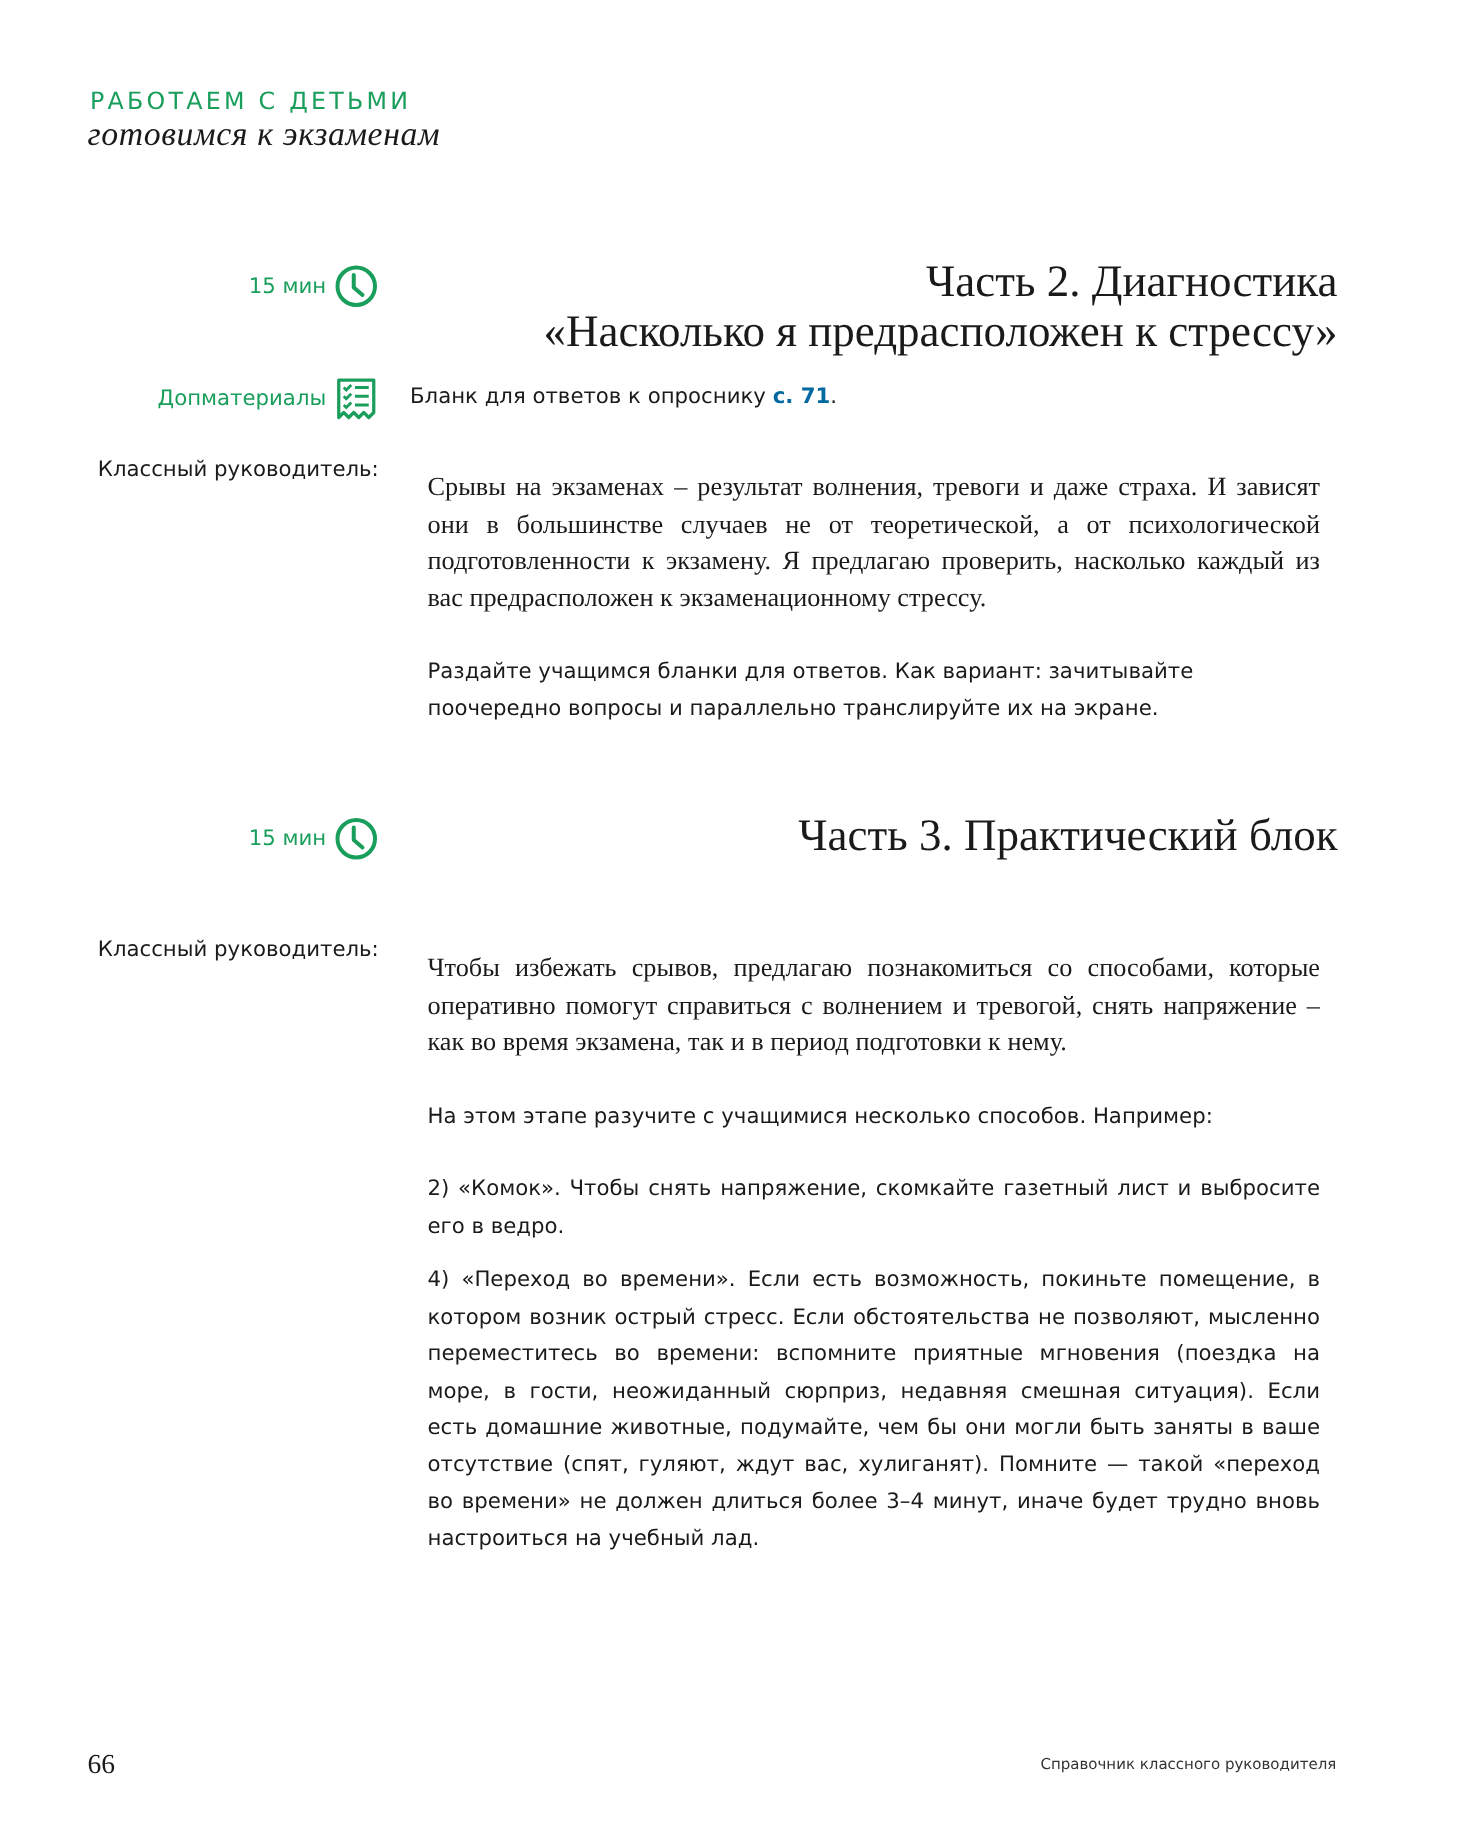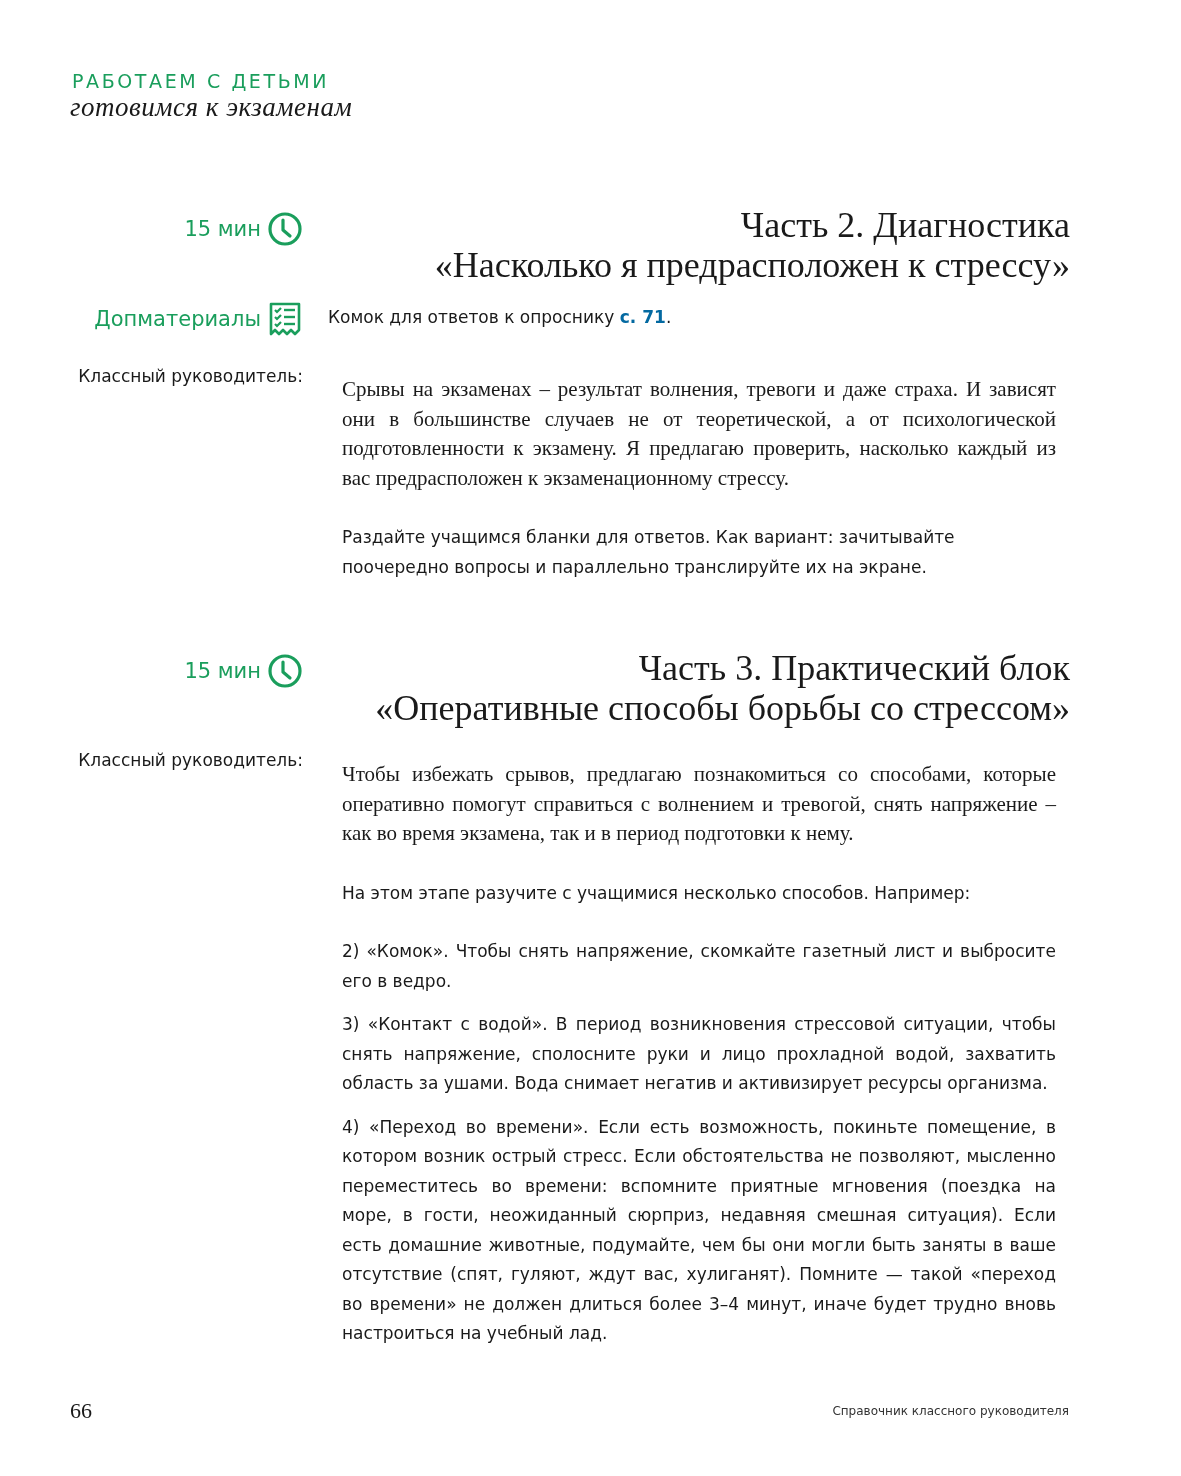--- a/index.html
+++ b/index.html
@@ -5,21 +5,21 @@
     html, body { margin: 0; padding: 0; background: #ffffff; }
     body { width: 1181px; height: 1476px; position: relative; overflow: hidden; color: #1a1a1a; }
     .sans { font-family: "DejaVu Sans", "Liberation Sans", sans-serif; }
     .serif { font-family: "Liberation Serif", "DejaVu Serif", serif; }
     .green { color: #0369a1; }
 
     .header-kicker { position: absolute; left: 72px; top: 70px; font-size: 19px; letter-spacing: 2.6px; color: #1a9e5c; }
     .header-subtitle { position: absolute; left: 70px; top: 92px; font-size: 27px; font-style: italic; letter-spacing: 0.5px; color: #1a1a1a; }
 
     .side { position: absolute; right: 878px; display: flex; align-items: center; justify-content: flex-end; gap: 6px; white-space: nowrap; }
-    .side-time { font-size: 21px; color: #1a9e5c; }
+    .side-time { font-size: 17px; color: #1a9e5c; }
     .side-label { font-size: 17px; color: #1a1a1a; }
 
     .section-title { position: absolute; left: 330px; width: 740px; text-align: right; font-size: 36px; line-height: 40px; color: #1a1a1a; }
 
     .body-serif { position: absolute; left: 328px; width: 742px; font-size: 21px; line-height: 29.5px; text-align: justify; color: #1a1a1a; }
     .body-sans { position: absolute; left: 328px; width: 742px; font-size: 17px; line-height: 29.5px; color: #1a1a1a; }
     .body-sans p, .body-serif p { margin: 14px; }
     .list-item { margin: 0; text-align: justify; }
 
     .footer-page { position: absolute; left: 70px; top: 1398px; font-size: 22px; }
@@ -55,21 +55,21 @@
       <path d="M8 9 L10 11 L14 7" fill="none" stroke="#1a9e5c" stroke-width="2.2"></path>
       <path d="M8 16 L10 18 L14 14" fill="none" stroke="#1a9e5c" stroke-width="2.2"></path>
       <path d="M8 23 L10 25 L14 21" fill="none" stroke="#1a9e5c" stroke-width="2.2"></path>
       <line x1="17" y1="9" x2="28" y2="9" stroke="#1a9e5c" stroke-width="2.4"></line>
       <line x1="17" y1="16" x2="28" y2="16" stroke="#1a9e5c" stroke-width="2.4"></line>
       <line x1="17" y1="23" x2="28" y2="23" stroke="#1a9e5c" stroke-width="2.4"></line>
     </svg>
   </span>
 </div>
 <div class="body-sans sans" style="top:303px;">
-  <span>Комок для ответов к опроснику </span><a class="green" style="font-weight:bold;text-decoration:none;">с. 71</a><span>.</span>
+  <span>Бланк для ответов к опроснику </span><a class="green" style="font-weight:bold;text-decoration:none;">с. 71</a><span>.</span>
 </div>
 
 <div class="side" style="top:366px;">
   <span class="side-label sans">Классный руководитель:</span>
 </div>
 <div class="body-serif serif" style="top:361px;">
   <p>Срывы на экзаменах – результат волнения, тревоги и даже страха. И зависят они в большинстве случаев не от теоретической, а от психологической подготовленности к экзамену. Я предлагаю проверить, насколько каждый из вас предрасположен к экзаменационному стрессу.</p>
 </div>
 
 <div class="body-sans sans" style="top:509px;">
@@ -80,34 +80,32 @@
   <span class="side-time sans">15 мин</span>
   <span>
     <svg width="36" height="36" viewBox="0 0 36 36">
         <circle cx="18" cy="18" r="15" fill="none" stroke="#1a9e5c" stroke-width="3.2"></circle>
         <path d="M16 9 L16 19 L23 25" fill="none" stroke="#1a9e5c" stroke-width="3.2" stroke-linecap="round" stroke-linejoin="round"></path>
       </svg>
   </span>
 </div>
 <div class="section-title serif" style="top:648px;">
   <div>Часть 3. Практический блок</div>
-  <div>«Оперативные способы борьбы со стрессом»</div>
 </div>
 
 <div class="side" style="top:750px;">
   <span class="side-label sans">Классный руководитель:</span>
 </div>
 <div class="body-serif serif" style="top:746px;">
   <p>Чтобы избежать срывов, предлагаю познакомиться со способами, которые оперативно помогут справиться с волнением и тревогой, снять напряжение – как во время экзамена, так и в период подготовки к нему.</p>
 </div>
 
 <div class="body-sans sans" style="top:865px;">
   <p>На этом этапе разучите с учащимися несколько способов. Например:</p>
 </div>
 
 <div class="body-sans sans" style="top:923px;">
   <p class="list-item">2) «Комок». Чтобы снять напряжение, скомкайте газетный лист и выбросите его в ведро.</p>
-  <p class="list-item">3) «Контакт с водой». В период возникновения стрессовой ситуации, чтобы снять напряжение, сполосните руки и лицо прохладной водой, захватить область за ушами. Вода снимает негатив и активизирует ресурсы организма.</p>
   <p class="list-item">4) «Переход во времени». Если есть возможность, покиньте помещение, в котором возник острый стресс. Если обстоятельства не позволяют, мысленно переместитесь во времени: вспомните приятные мгновения (поездка на море, в гости, неожиданный сюрприз, недавняя смешная ситуация). Если есть домашние животные, подумайте, чем бы они могли быть заняты в ваше отсутствие (спят, гуляют, ждут вас, хулиганят). Помните — такой «переход во времени» не должен длиться более 3–4 минут, иначе будет трудно вновь настроиться на учебный лад.</p>
 </div>
 
 <div class="footer-page serif">66</div>
 <div class="footer-title sans">Справочник классного руководителя</div>
 
 </body></html>

